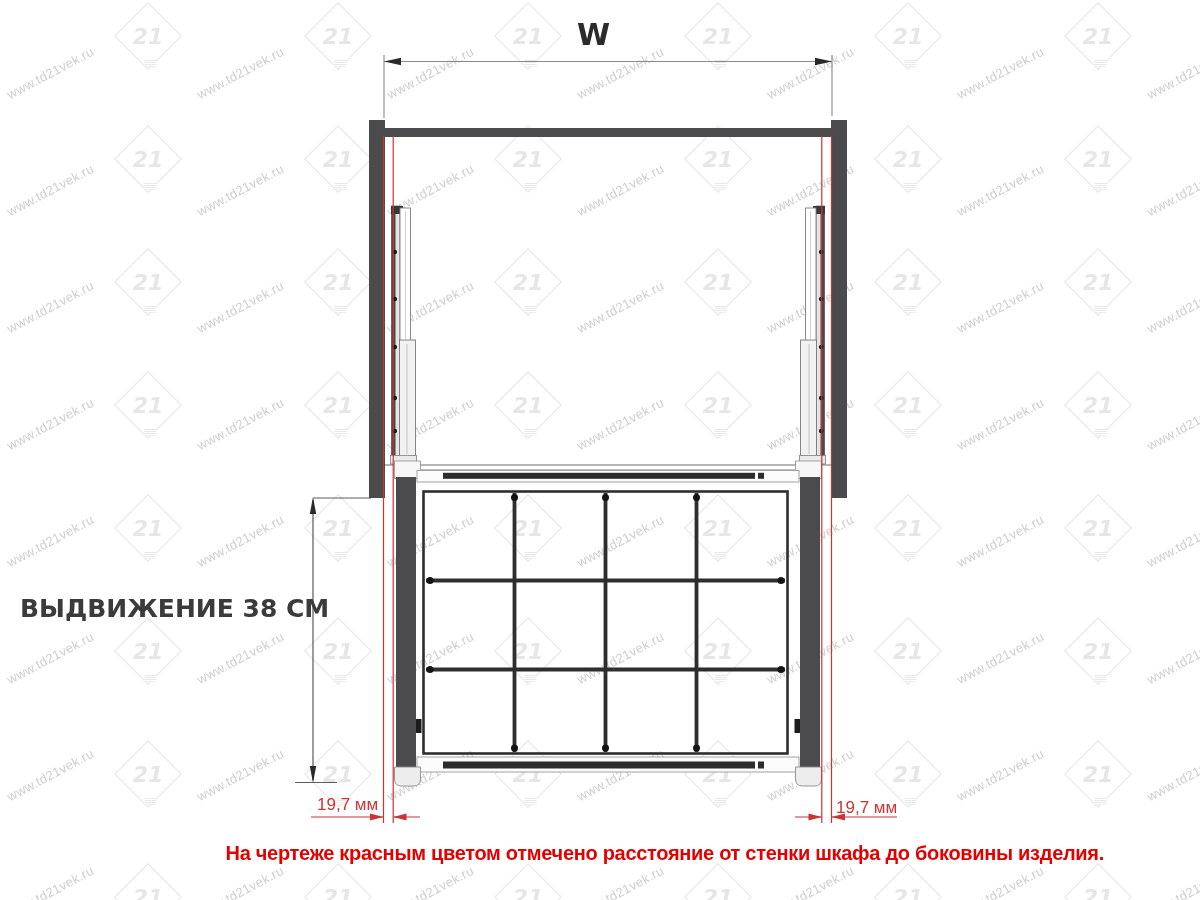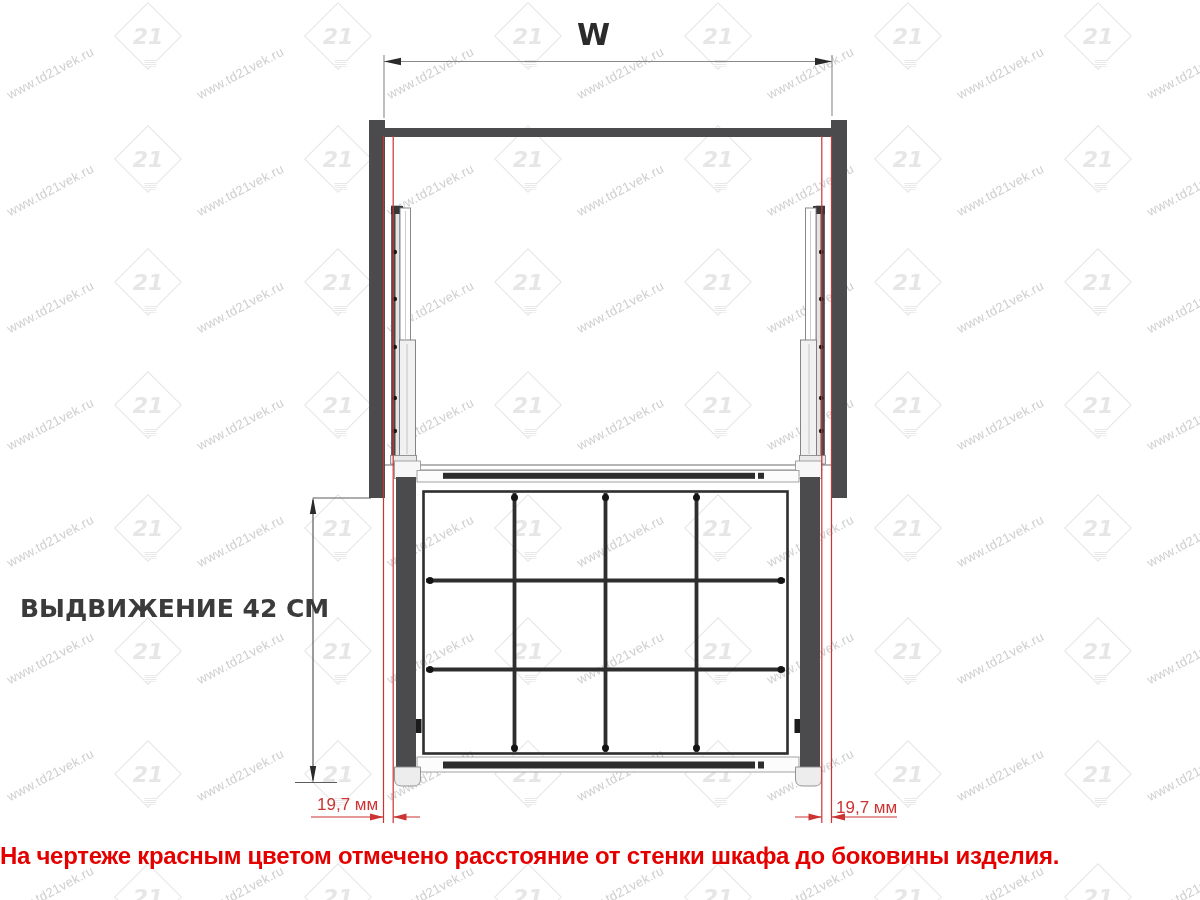--- a/index.html
+++ b/index.html
@@ -41,22 +41,22 @@
     font-family:"DejaVu Sans",sans-serif;font-weight:bold;font-size:25px;
     line-height:35px;color:#3b3b3b;white-space:nowrap;
   }
   .gap-label{
     font-size:17px;color:#cc3333;white-space:nowrap;
     font-family:"Liberation Sans",sans-serif;
   }
   #gap-left{left:317px;top:795px;}
   #gap-right{left:836px;top:798px;}
   #note{
-    left:0;top:842px;width:1104px;text-align:left;
-    font-weight:bold;font-size:24px;color:#e50000;letter-spacing:-0.3px;
+    left:0;top:842px;width:1104px;text-align:right;
+    font-weight:bold;font-size:20px;color:#e50000;letter-spacing:-0.3px;
     font-family:"Liberation Sans",sans-serif;
   }
 </style>
 </head>
 <body>
 
 <div id="stage">
 
   <div id="wm-layer">
       <span class="wm-text" style="left: 8px; top: 88px;">www.td21vek.ru</span>
@@ -407,21 +407,21 @@
       <polygon points="393.2,817 406.5,813.6 406.5,820.4" fill="#cc3333" stroke="none"></polygon>
       <path d="M831.5,817 H897 M795,817 H821.8"></path>
       <polygon points="831.5,817 845,813.6 845,820.4" fill="#cc3333" stroke="none"></polygon>
       <polygon points="821.8,817 808.5,813.6 808.5,820.4" fill="#cc3333" stroke="none"></polygon>
     </g>
   </svg>
 
   <div class="lbl" id="w-label">W</div>
 
   <div class="lbl" id="max-ext">
-    <div>ВЫДВИЖЕНИЕ 42 СМ</div>
+    <div>ВЫДВИЖЕНИЕ 38 СМ</div>
   </div>
 
   <div class="lbl gap-label" id="gap-left">19,7 мм</div>
 
   <div class="lbl gap-label" id="gap-right">19,7 мм</div>
 
   <div class="lbl" id="note">На чертеже красным цветом отмечено расстояние  от стенки шкафа до боковины изделия.</div>
 </div>
 
 </body></html>

